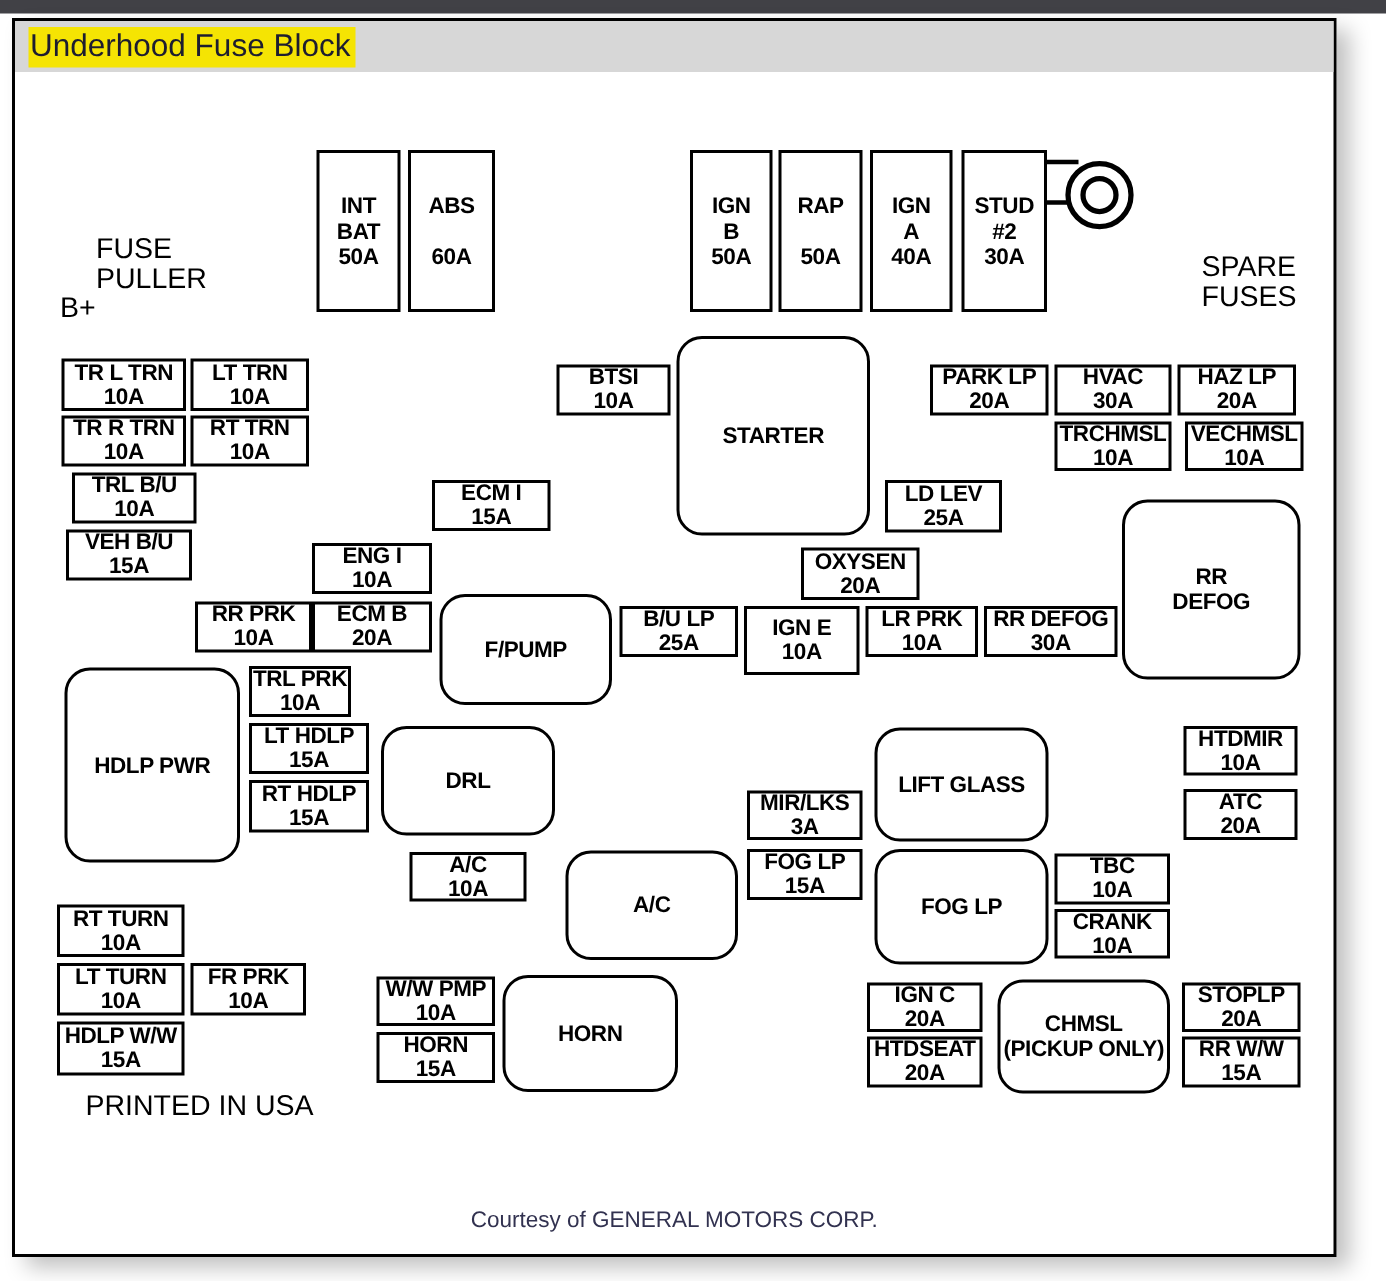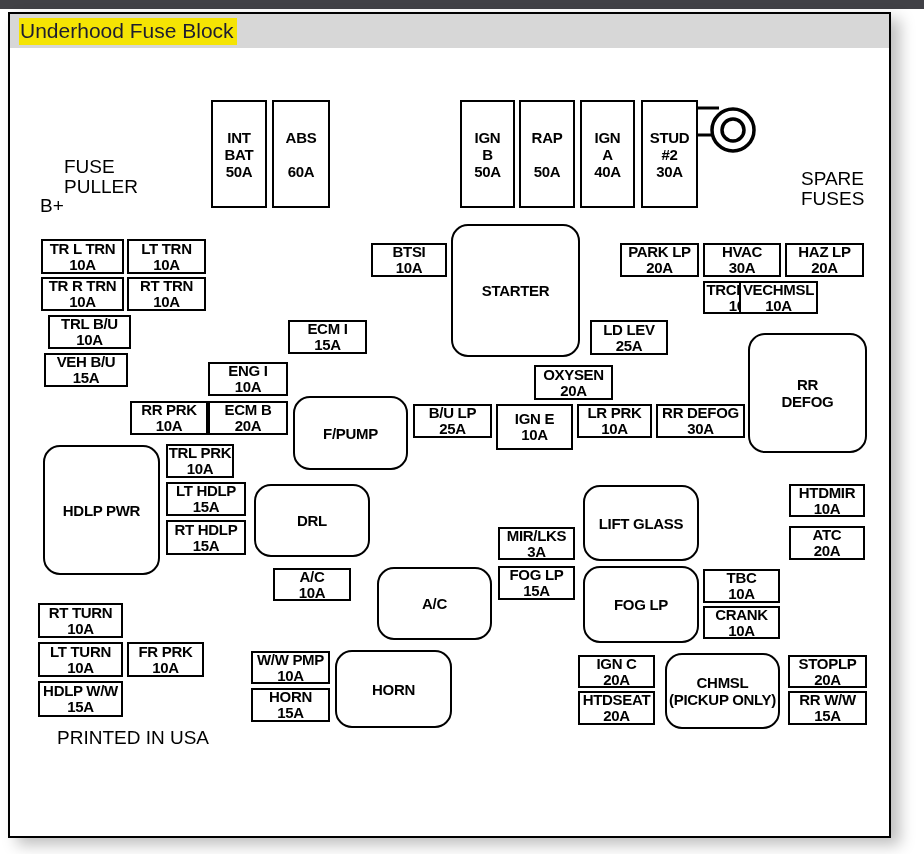--- a/index.html
+++ b/index.html
@@ -35,20 +35,21 @@
     <div class="title-bar"><span class="hl">Underhood Fuse Block</span></div>
   </div>
 
   <div class="diagram">
     <div class="txt" style="left:64px;top:157px;">FUSE
 PULLER</div>
     <div class="txt" style="left:40px;top:196px;">B+</div>
     <div class="txt" style="left:801px;top:169px;">SPARE
 FUSES</div>
     <div class="txt" style="left:57px;top:728px;">PRINTED IN USA</div>
+    <div class="txt courtesy">Courtesy of GENERAL MOTORS CORP.</div>
     <svg style="left:695px;top:101px;" width="64" height="60" viewBox="0 0 64 60">
       <line x1="2" y1="7" x2="24" y2="7" stroke="#000" stroke-width="3"></line>
       <line x1="2" y1="34" x2="18" y2="34" stroke="#000" stroke-width="3"></line>
       <circle cx="38" cy="29" r="21" fill="#fff" stroke="#000" stroke-width="3.5"></circle>
       <circle cx="38" cy="29" r="11" fill="#fff" stroke="#000" stroke-width="3.5"></circle>
     </svg>
   <div class="fusebox tall" style="left: 211px; top: 100px; width: 56px; height: 108px;">
         <div>INT</div>
         <div>BAT</div>
         <div>50A</div>
@@ -131,21 +132,21 @@
         <div>30A</div>
       </div>
       <div class="fusebox small" style="left: 785px; top: 243px; width: 79px; height: 34px;">
         <div>HAZ LP</div>
         <div>20A</div>
       </div>
       <div class="fusebox small" style="left: 703px; top: 281px; width: 78px; height: 33px;">
         <div>TRCHMSL</div>
         <div>10A</div>
       </div>
-      <div class="fusebox small" style="left: 739px; top: 281px; width: 79px; height: 33px;">
+      <div class="fusebox small" style="left: 790px; top: 281px; width: 79px; height: 33px;">
         <div>VECHMSL</div>
         <div>10A</div>
       </div>
       <div class="fusebox small" style="left: 590px; top: 320px; width: 78px; height: 35px;">
         <div>LD LEV</div>
         <div>25A</div>
       </div>
       <div class="fusebox small" style="left: 534px; top: 365px; width: 79px; height: 35px;">
         <div>OXYSEN</div>
         <div>20A</div>

